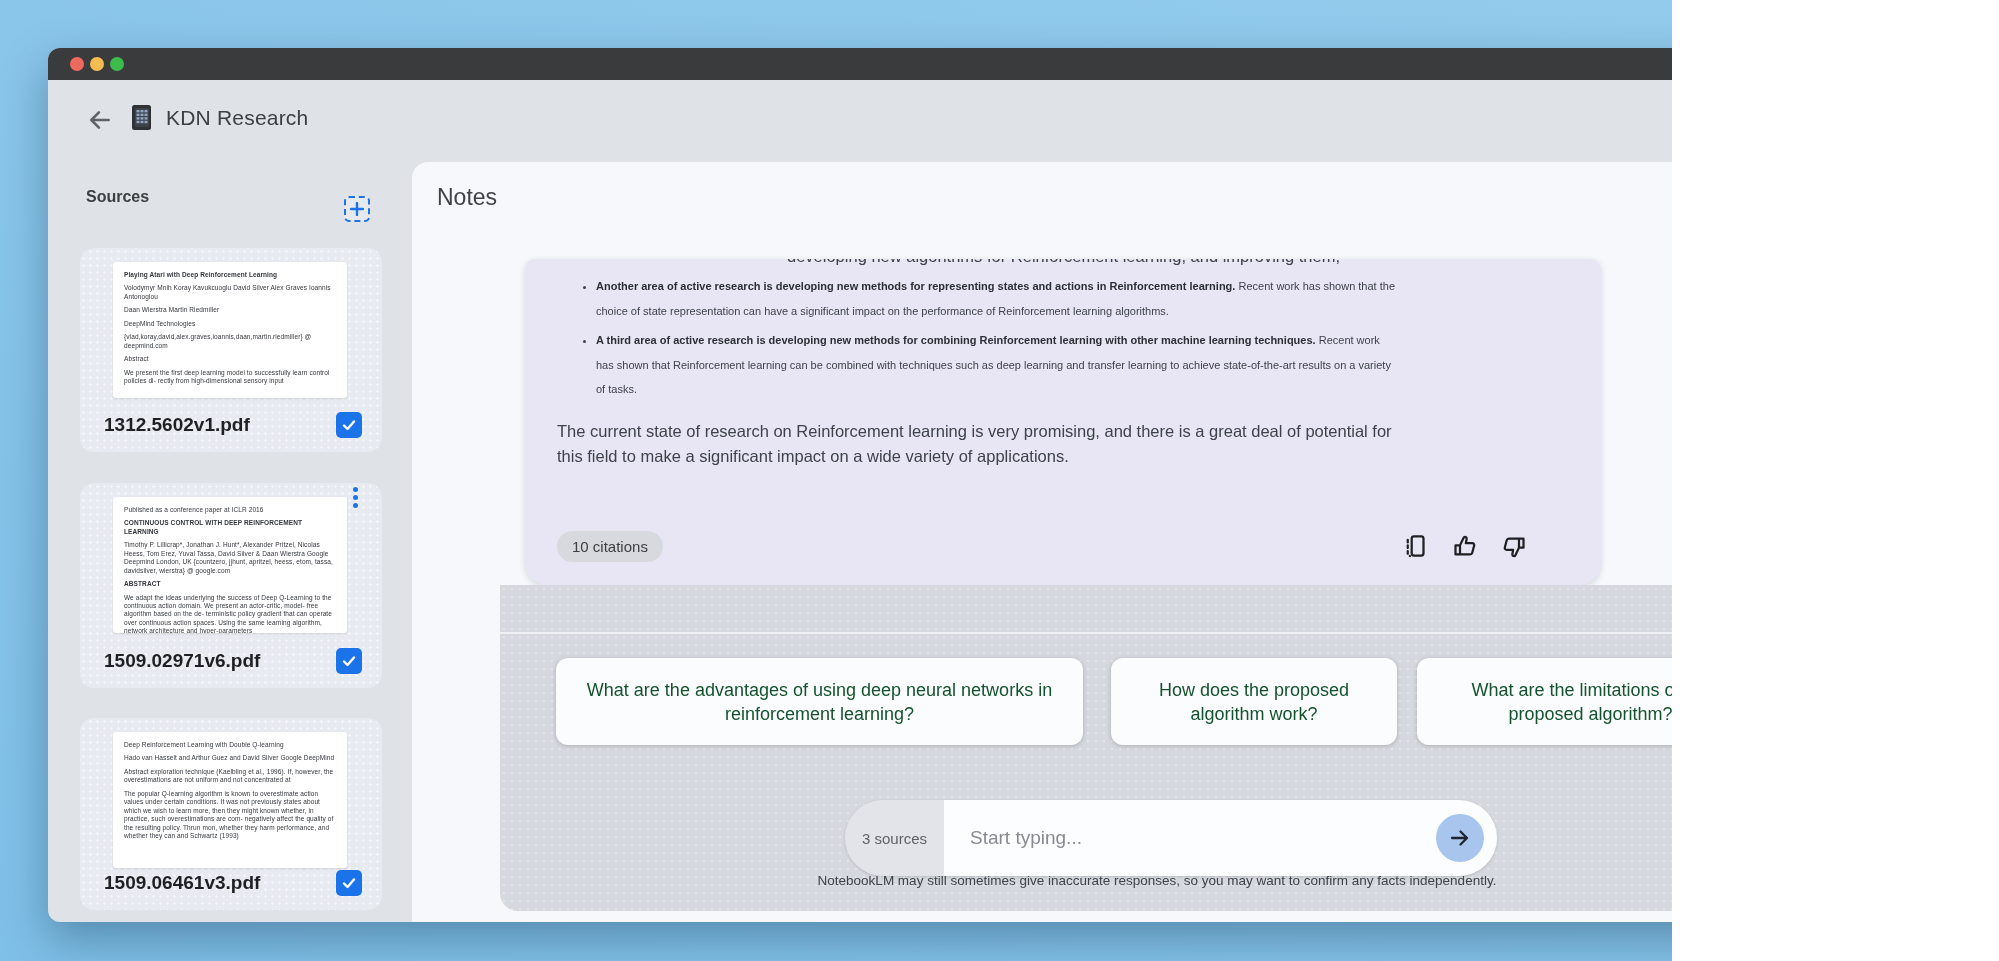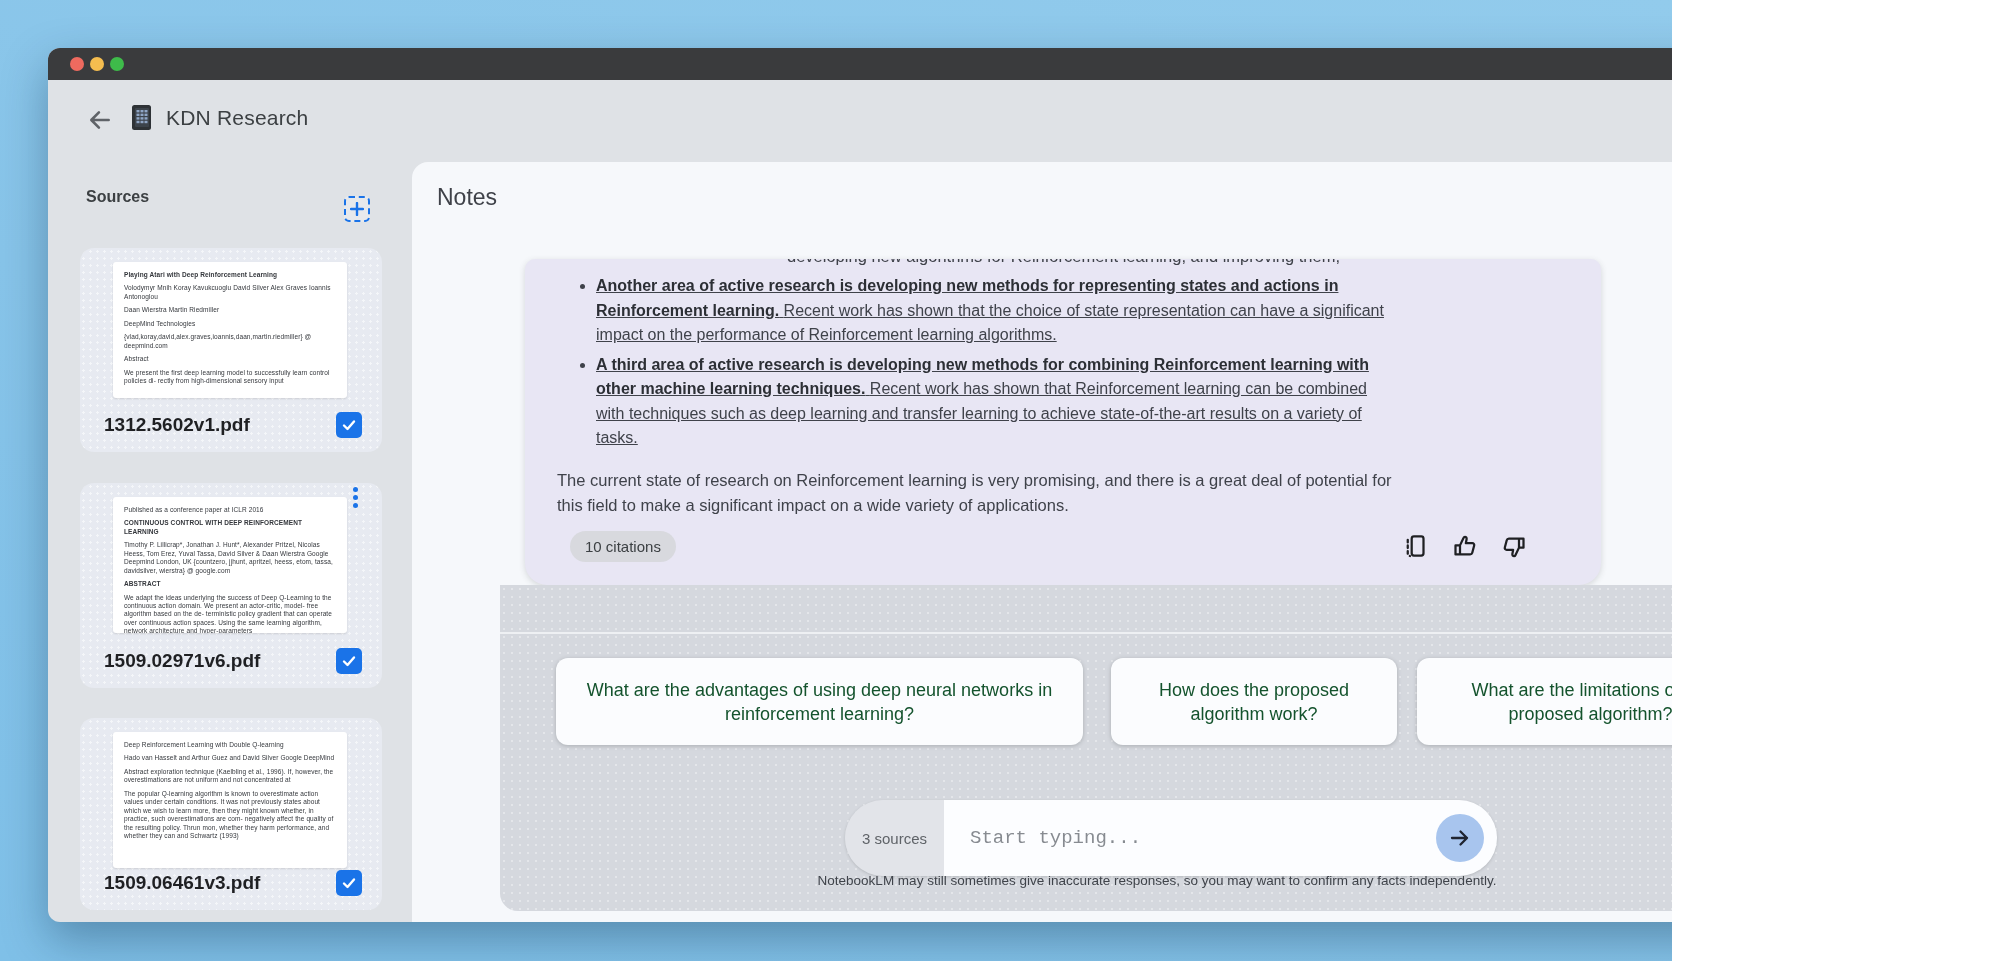--- a/index.html
+++ b/index.html
@@ -44,40 +44,40 @@
   
   .panel{position:absolute;left:364px;top:114px;right:20px;bottom:0;background:#f6f8fb;border-radius:16px 16px 0 0;}
   .notes-title{position:absolute;left:25px;top:22px;font-size:23px;color:#3f4249;}
   .add-note-btn{position:absolute;right:30px;top:22px;height:46px;padding:0 18px;background:#7dd3fc;border:none;border-radius:10px;display:flex;align-items:center;gap:7px;font-size:17px;font-weight:500;color:#202124;cursor:pointer;font-family:inherit;}
   
   .note-card{position:absolute;left:113px;top:97px;width:1076px;height:326px;background:#e8e6f4;border-radius:10px 10px 22px 22px;box-shadow:0 2px 6px rgba(60,64,67,.18);overflow:hidden;}
   .clip-line{position:relative;height:11px;overflow:hidden;margin:0 0 0 262px;}
   .clip-line span{position:absolute;top:-12px;left:0;font-size:16.5px;color:#3f424a;white-space:nowrap;}
   .note-body{padding:2px 0 0 32px;}
   .note-body ul{margin:2px 0 0 0;padding-left:39px;width:800px;}
-  .note-body li{font-size:16px;line-height:24.5px;color:#3f424a;margin-bottom:5px;text-decoration:underline;}
+  .note-body li{font-size:11px;line-height:24.5px;color:#3f424a;margin-bottom:5px;}
   .note-body li b{color:#2c2f35;}
   .note-para{margin:17px 0 0 0;width:860px;font-size:16.5px;line-height:25px;color:#3f424a;}
-  .note-foot{position:absolute;left:45px;right:42px;bottom:22px;display:flex;align-items:center;justify-content:space-between;}
+  .note-foot{position:absolute;left:32px;right:42px;bottom:22px;display:flex;align-items:center;justify-content:space-between;}
   .citations-chip{background:#d8d9de;border-radius:16px;padding:7px 15px;font-size:15px;color:#3c4043;cursor:pointer;}
   .note-actions{display:flex;align-items:center;gap:16px;margin-right:28px;}
   .note-actions .icon-btn{width:34px;height:34px;}
   
   .chat-sec{position:absolute;left:88px;top:423px;width:1322px;height:326px;background-color:#d5d8de;border-radius:0 0 18px 18px;
     background-image:radial-gradient(rgba(255,255,255,.35) 1px, rgba(0,0,0,0) 1.4px);background-size:8px 8px;}
   .divider{position:absolute;left:0;right:0;top:47px;height:2px;background:#eef0f3;}
   .q-chip{position:absolute;top:73px;height:87px;background:#fbfcfe;border-radius:12px;box-shadow:0 1px 4px rgba(60,64,67,.28);display:flex;align-items:center;justify-content:center;text-align:center;font-size:18px;line-height:24px;color:#14532d;cursor:pointer;box-sizing:border-box;padding:0 24px;}
   .q1{left:56px;width:527px;}
   .q2{left:611px;width:286px;}
   .q3{left:917px;width:347px;}
   .q-more{position:absolute;left:1278px;top:100px;width:34px;height:34px;display:flex;align-items:center;justify-content:center;cursor:pointer;}
   
   .input-bar{position:absolute;left:345px;top:215px;width:652px;height:76px;border-radius:38px;overflow:hidden;display:flex;align-items:stretch;box-shadow:0 1px 3px rgba(60,64,67,.2);}
   .src-count{width:99px;background:#e2e4e9;display:flex;align-items:center;justify-content:center;font-size:15px;color:#5f6368;}
-  .input-wrap{flex:1;background:#fcfdff;display:flex;align-items:center;position:relative;font-family:Liberation Mono, monospace;}
+  .input-wrap{flex:1;background:#fcfdff;display:flex;align-items:center;position:relative;}
   .chat-field{border:none;outline:none;background:transparent;font-size:19px;color:#202124;font-family:inherit;margin-left:24px;width:360px;}
   .chat-field::placeholder{color:#878b91;}
   .send-btn{position:absolute;right:13px;top:14px;width:48px;height:48px;border-radius:50%;background:#a8c5ee;border:none;display:flex;align-items:center;justify-content:center;cursor:pointer;}
   .disclaimer{position:absolute;left:0;right:8px;top:288px;text-align:center;font-size:13.5px;color:#3f434a;}
   svg{display:block;}
 </style>
 </head>
 <body>
 
 <div class="page">

